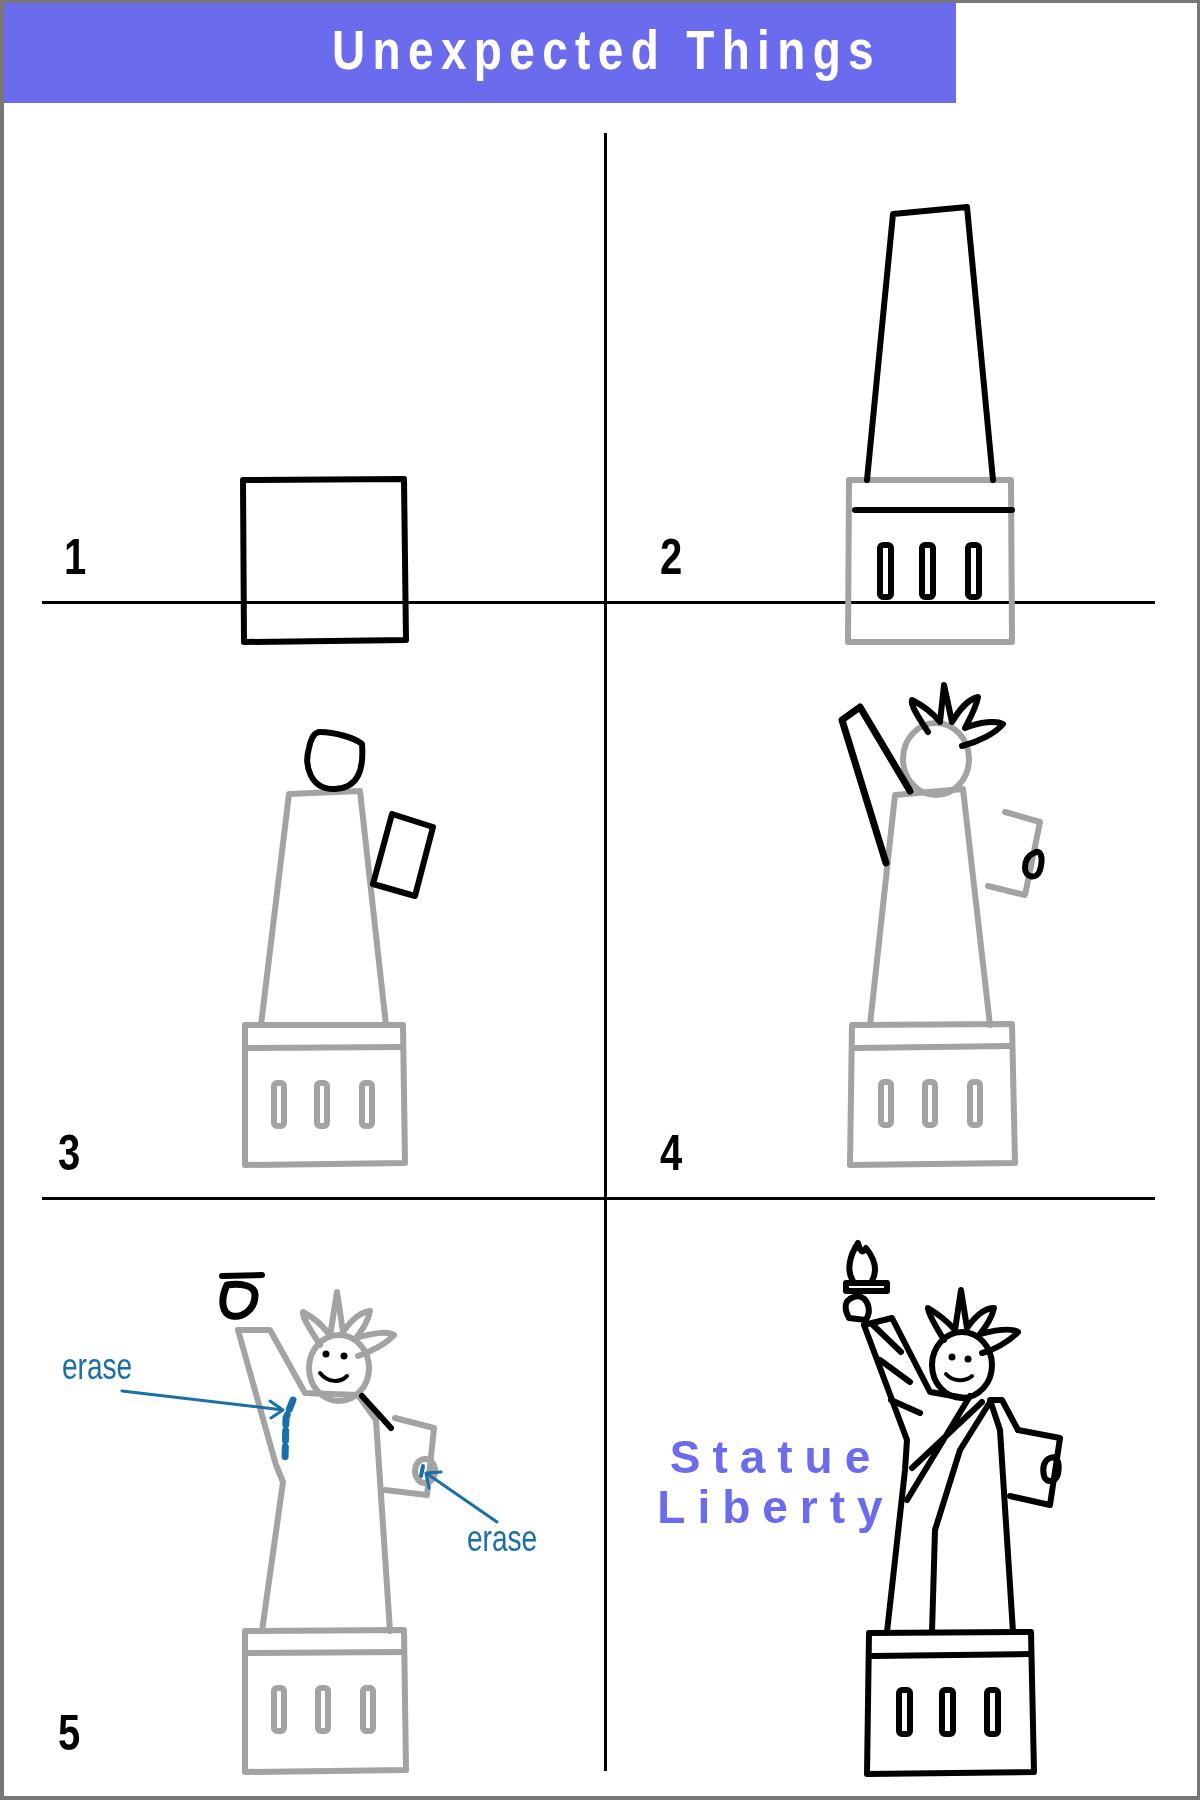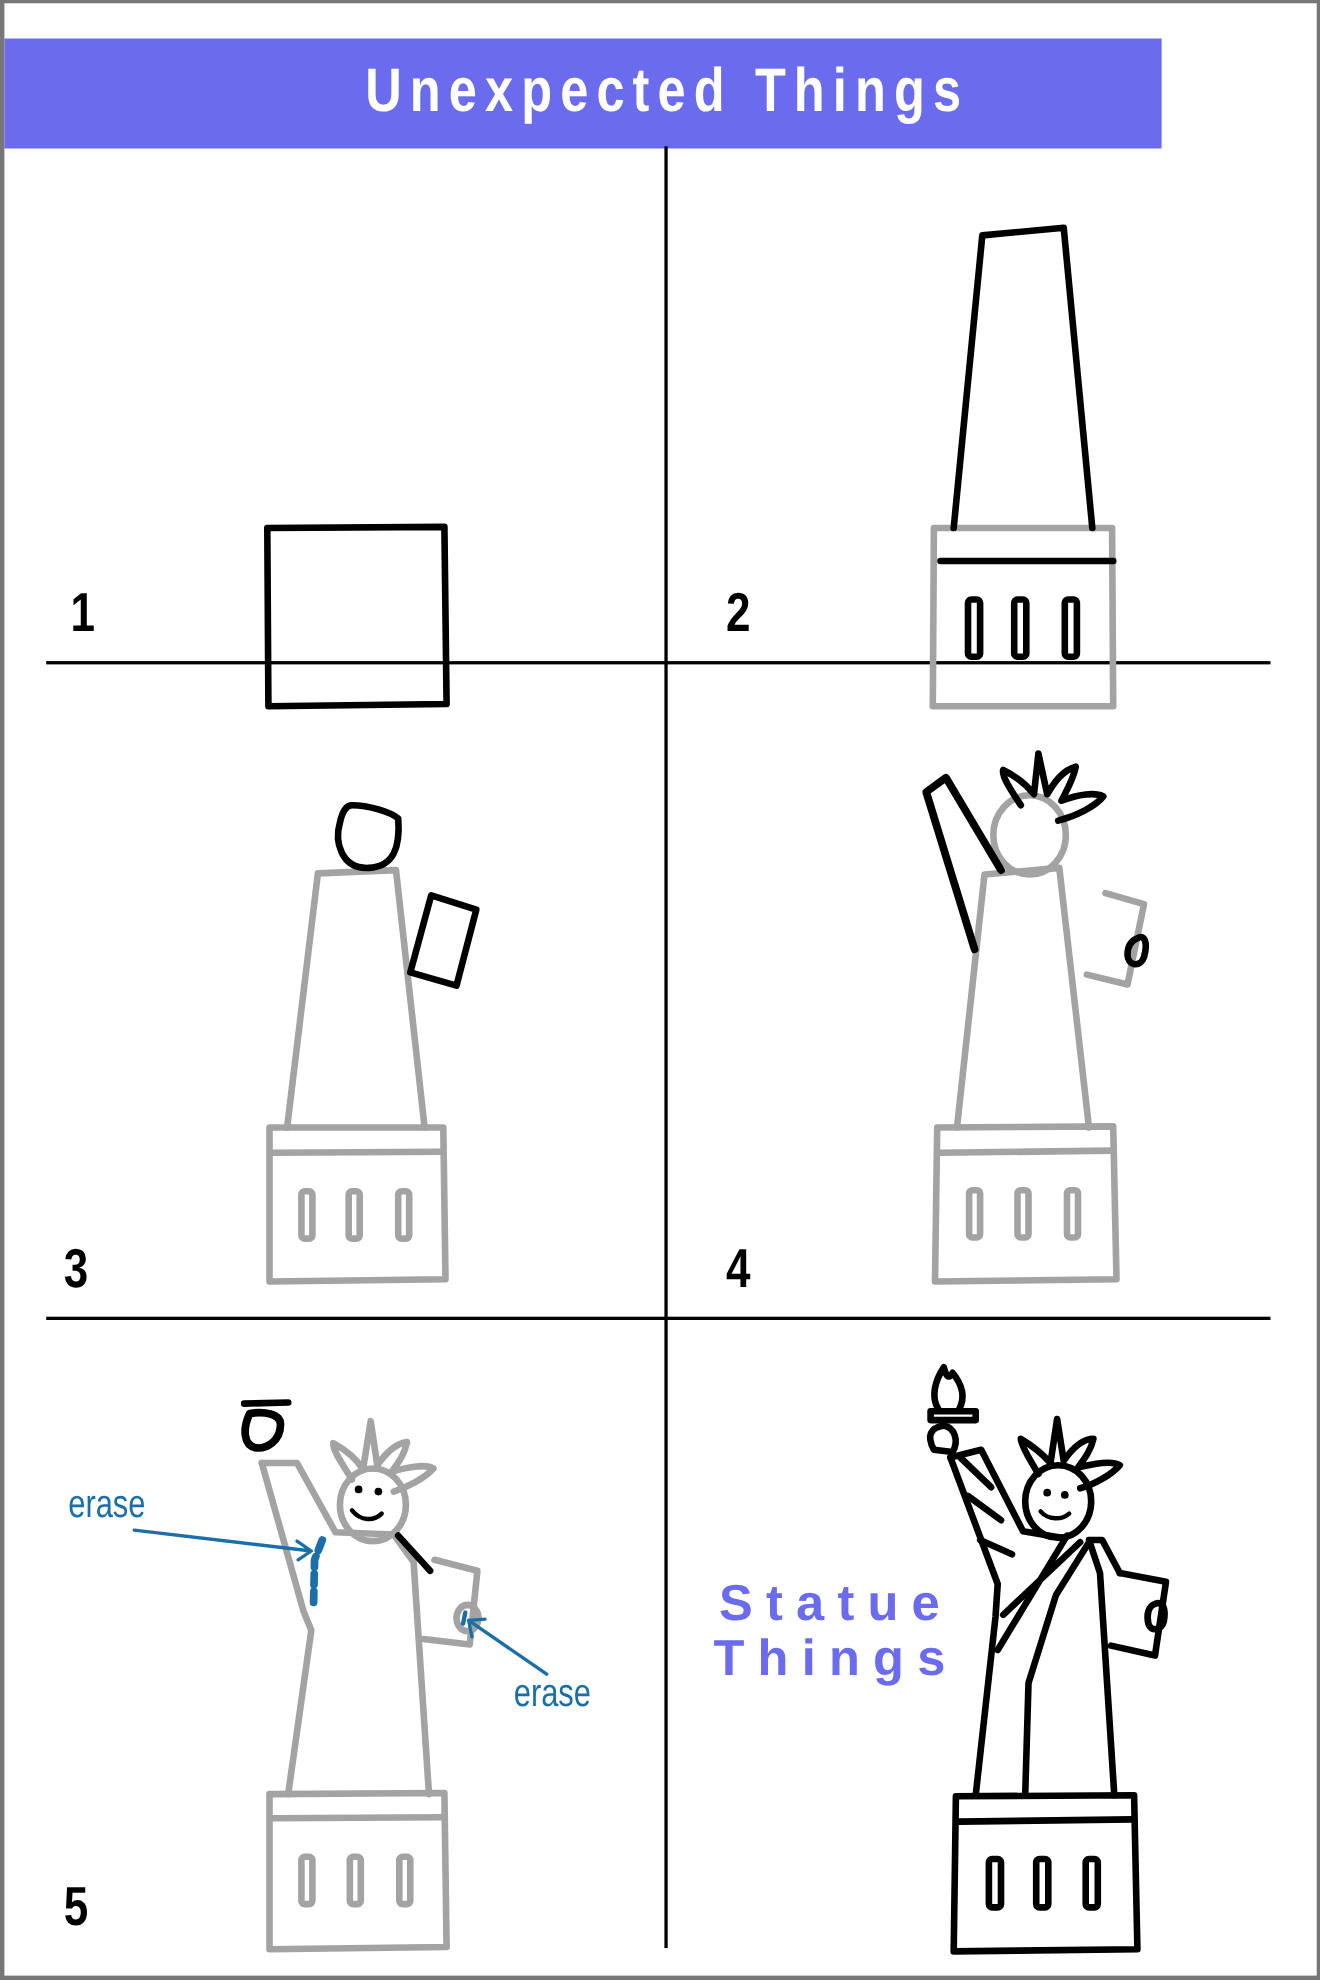--- a/index.html
+++ b/index.html
@@ -1,29 +1,29 @@
 <!DOCTYPE html>
 <html><head>
 <meta charset="utf-8">
 <style>
   html, body { margin: 0; padding: 0; background: #777; }
   body { width: 1200px; height: 1800px; position: relative; overflow: hidden; font-family: "Liberation Sans", sans-serif; }
   .page { position: absolute; left: 4px; top: 3px; width: 1193px; height: 1793px; background: #ffffff; }
-  .header { position: absolute; left: 0; top: 0; width: 1052px; height: 100px; background: #6B6BEE; margin-top: 32px; }
+  .header { position: absolute; left: 0; top: 0; width: 952px; height: 100px; background: #6B6BEE; }
   .title { position: absolute; left: 0; top: 14px; width: 1193px; text-align: center; color: #ffffff;
            font-family: "Liberation Sans", sans-serif; font-weight: bold; font-size: 56px; letter-spacing: 9px;
            transform: scaleX(0.82); transform-origin: 630px 0; }
   .vline { position: absolute; left: 601px; top: 130px; width: 3px; height: 1640px; background: #000; }
   .hline { position: absolute; left: 38px; width: 1114px; height: 3px; background: #000; }
   .num { position: absolute; font-family: "Liberation Sans", sans-serif; font-weight: bold; font-size: 50px; color: #000; line-height: 1; transform: scaleX(0.8); transform-origin: left top; }
   svg.panel { position: absolute; overflow: visible; }
   .g { stroke: #a3a3a3; }
   .k { stroke: #000; }
   .erase { position: absolute; color: #1A6FA8; font-family: "Liberation Sans Narrow", "Liberation Sans", sans-serif; font-size: 36px; transform: scaleX(0.78); transform-origin: left top; }
-  .sol { position: absolute; left: 640px; top: 1432px; width: 240px; text-align: center; color: #6B6BEE;
+  .sol { position: absolute; left: 656px; top: 1432px; width: 240px; text-align: center; color: #6B6BEE;
          font-family: "Liberation Sans", sans-serif; font-weight: bold; font-size: 46px; line-height: 50px; letter-spacing: 12px; }
 </style>
 </head>
 <body>
 
 <div class="page">
   <div class="header">
     <div class="title">Unexpected Things</div>
   </div>
 </div>
@@ -163,14 +163,14 @@
     <path stroke-width="4" d="M946,1374 C953,1382 965,1382 972,1376"></path>
 
     <path d="M944,1340 C936,1327 928,1313 928,1308 C938,1314 948,1322 955,1330 L961,1290 L967,1328 C974,1318 984,1308 994,1308 C992,1318 986,1326 980,1334 C996,1330 1012,1328 1018,1332 C1010,1341 994,1350 982,1353"></path>
 
     <path d="M1018,1430 L1060,1438 L1050,1505 L1010,1496"></path>
     <path d="M1050,1458 C1058,1455 1060,1464 1058,1474 C1056,1482 1046,1484 1044,1476 C1042,1468 1044,1460 1050,1458 Z"></path>
   </g>
 </svg>
 <div class="sol">
   <div>Statue</div>
-  <div>Things</div>
+  <div>Liberty</div>
 </div>
 
 </body></html>

